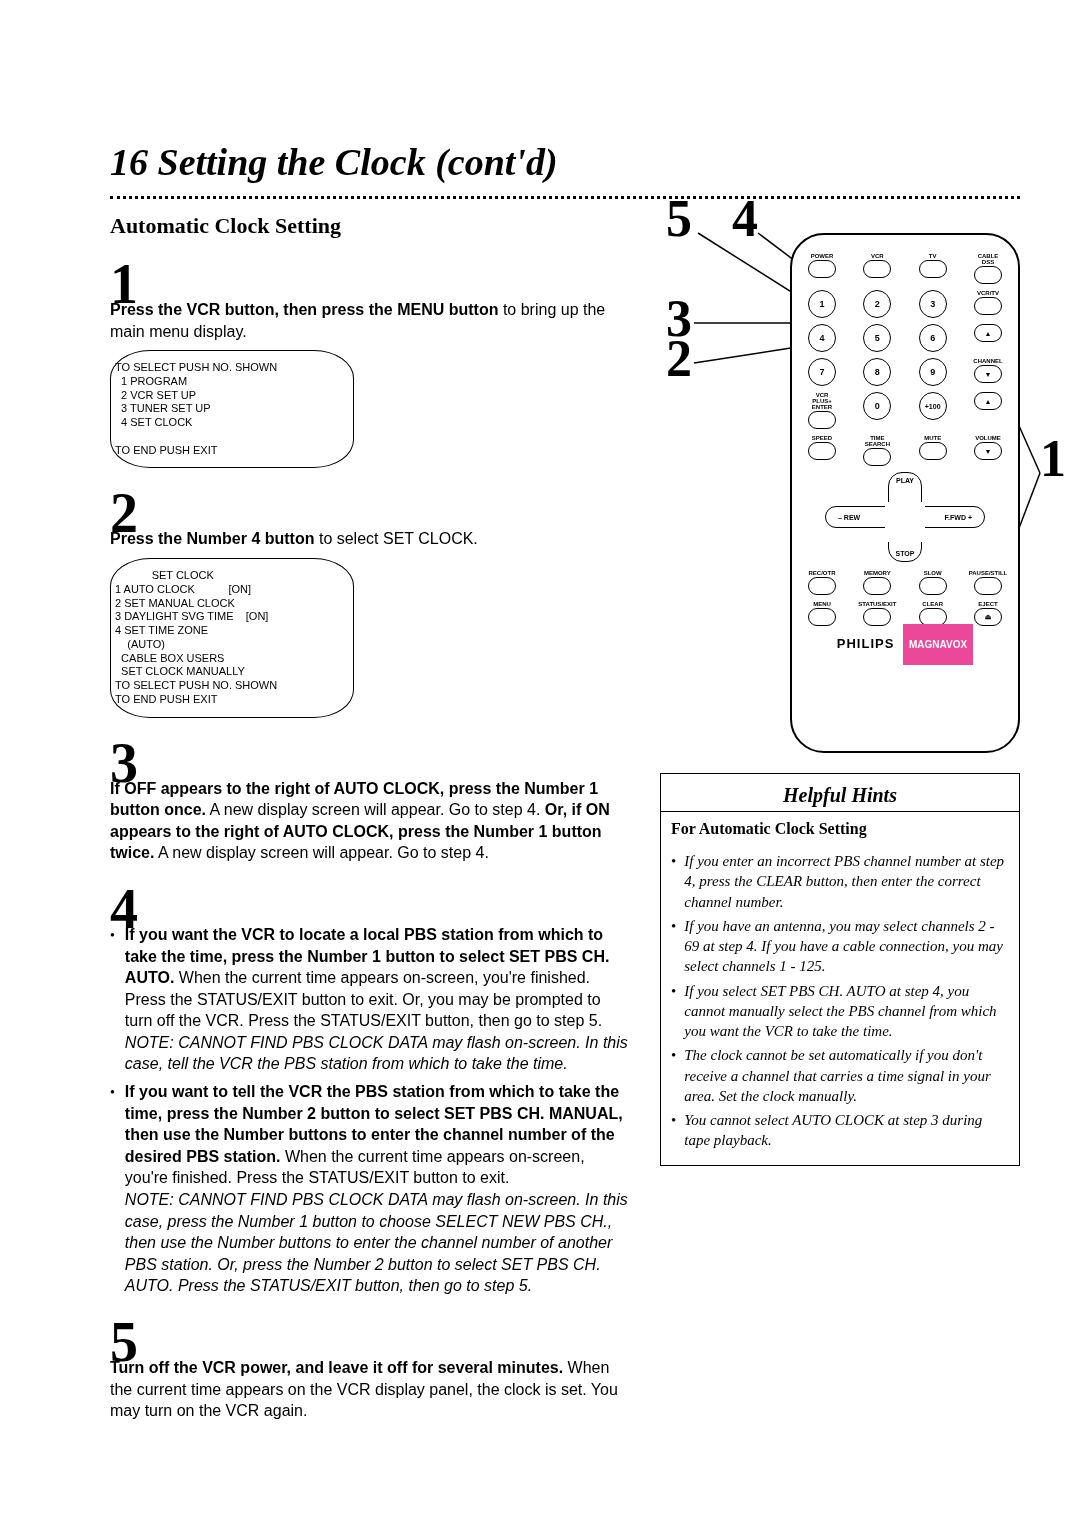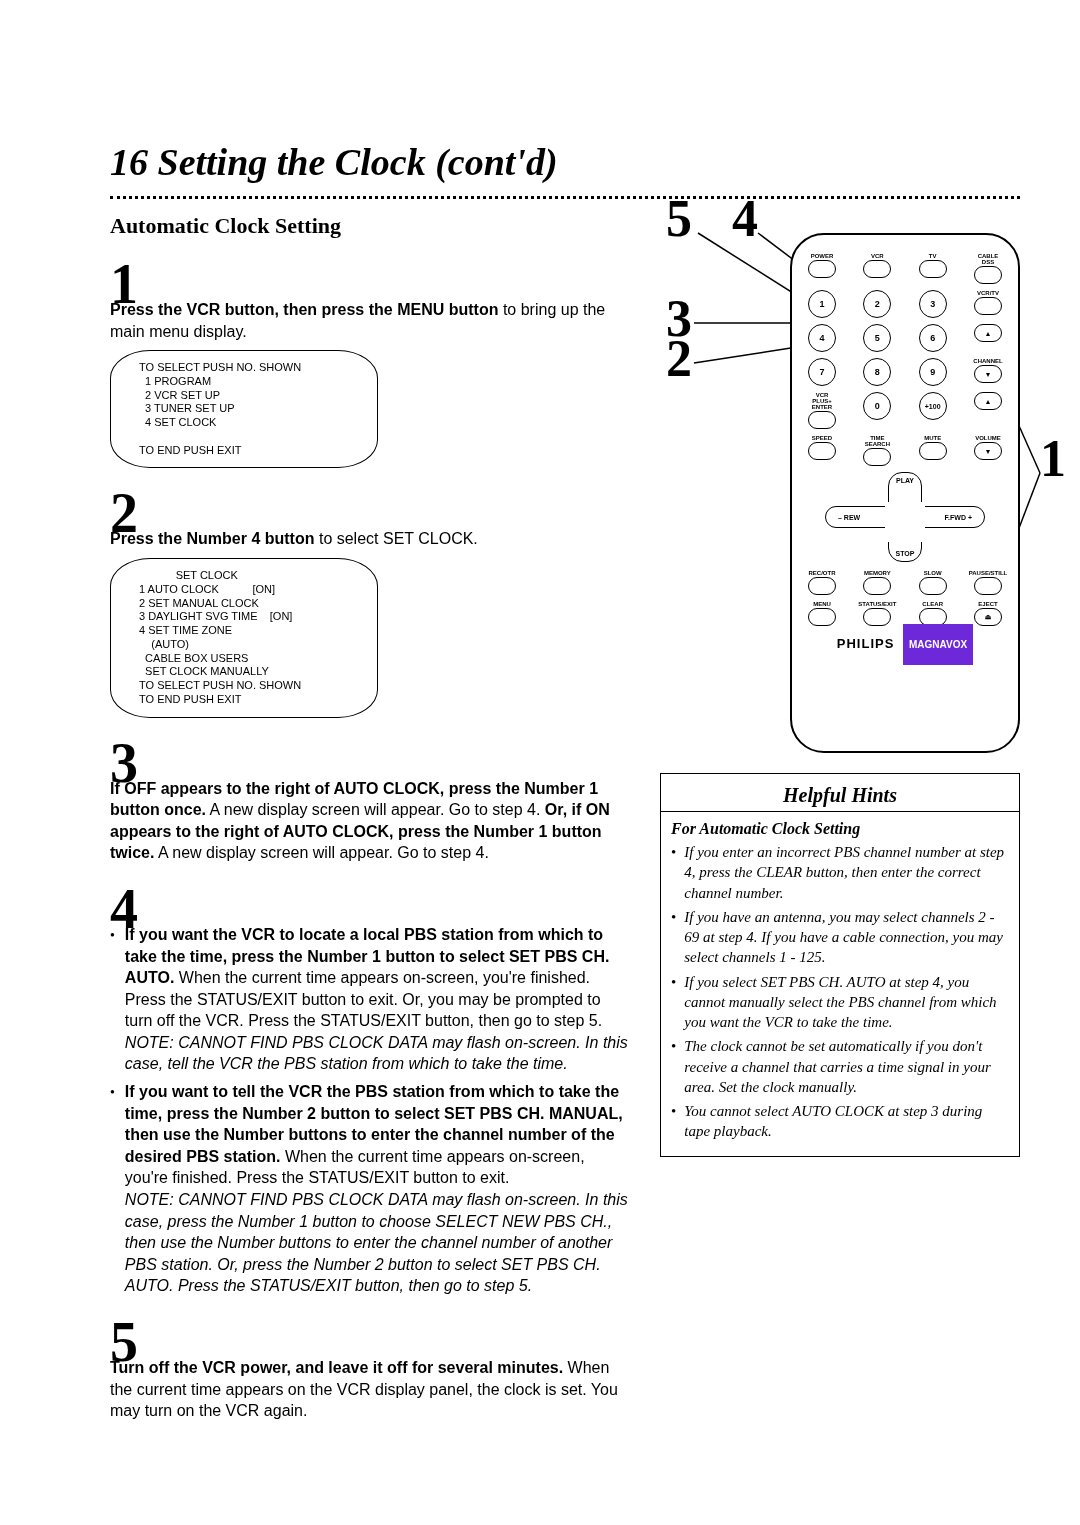--- a/index.html
+++ b/index.html
@@ -54,21 +54,21 @@
   }
   .body {
     font-size: 16px;
     line-height: 1.35;
   }
   .body b { font-weight: bold; }
   .body em { font-style: italic; }
   .osd {
     border: 1px solid #000;
     border-radius: 40px/28px;
-    padding: 10px 48px 10px 28px;
+    padding: 10px 48px 10px 4px;
     margin: 8px 0 0 0;
     font-family: Arial, Helvetica, sans-serif;
     font-size: 11px;
     line-height: 1.25;
     white-space: pre;
     display: inline-block;
     min-width: 190px;
   }
   .bullet {
     display: flex;
@@ -94,24 +94,23 @@
     text-align: center;
     margin: 10px 0 4px 0;
   }
   .hints-rule {
     border: none;
     border-top: 1.5px solid #000;
     margin: 0 -10px 8px -10px;
   }
   .hints-sub {
     font-family: "Times New Roman", Times, serif;
-    font-style: italic;
     font-weight: bold;
     font-size: 16px;
-    margin-bottom: 4px;
+    margin-bottom: 13px;
   }
   .hints-item {
     display: flex;
     gap: 8px;
     font-family: "Times New Roman", Times, serif;
     font-style: italic;
     font-size: 15px;
     line-height: 1.35;
     margin-bottom: 4px;
   }
@@ -187,21 +186,21 @@
   }
   .srow .stack .btn { width: 26px; height: 16px; }
   .brand {
     text-align: center;
     margin-top: 10px;
     font-size: 13px;
     font-weight: bold;
     letter-spacing: 1px;
   }
   .brand .mag {
-    background: #6d28d9;
+    background: #ec4899;
     color: #fff;
     font-size: 10px;
     padding: 15px 6px;
     margin-left: 4px;
     letter-spacing: 0;
   }
   .callout {
     position: absolute;
     font-family: "Times New Roman", Times, serif;
     font-weight: bold;

